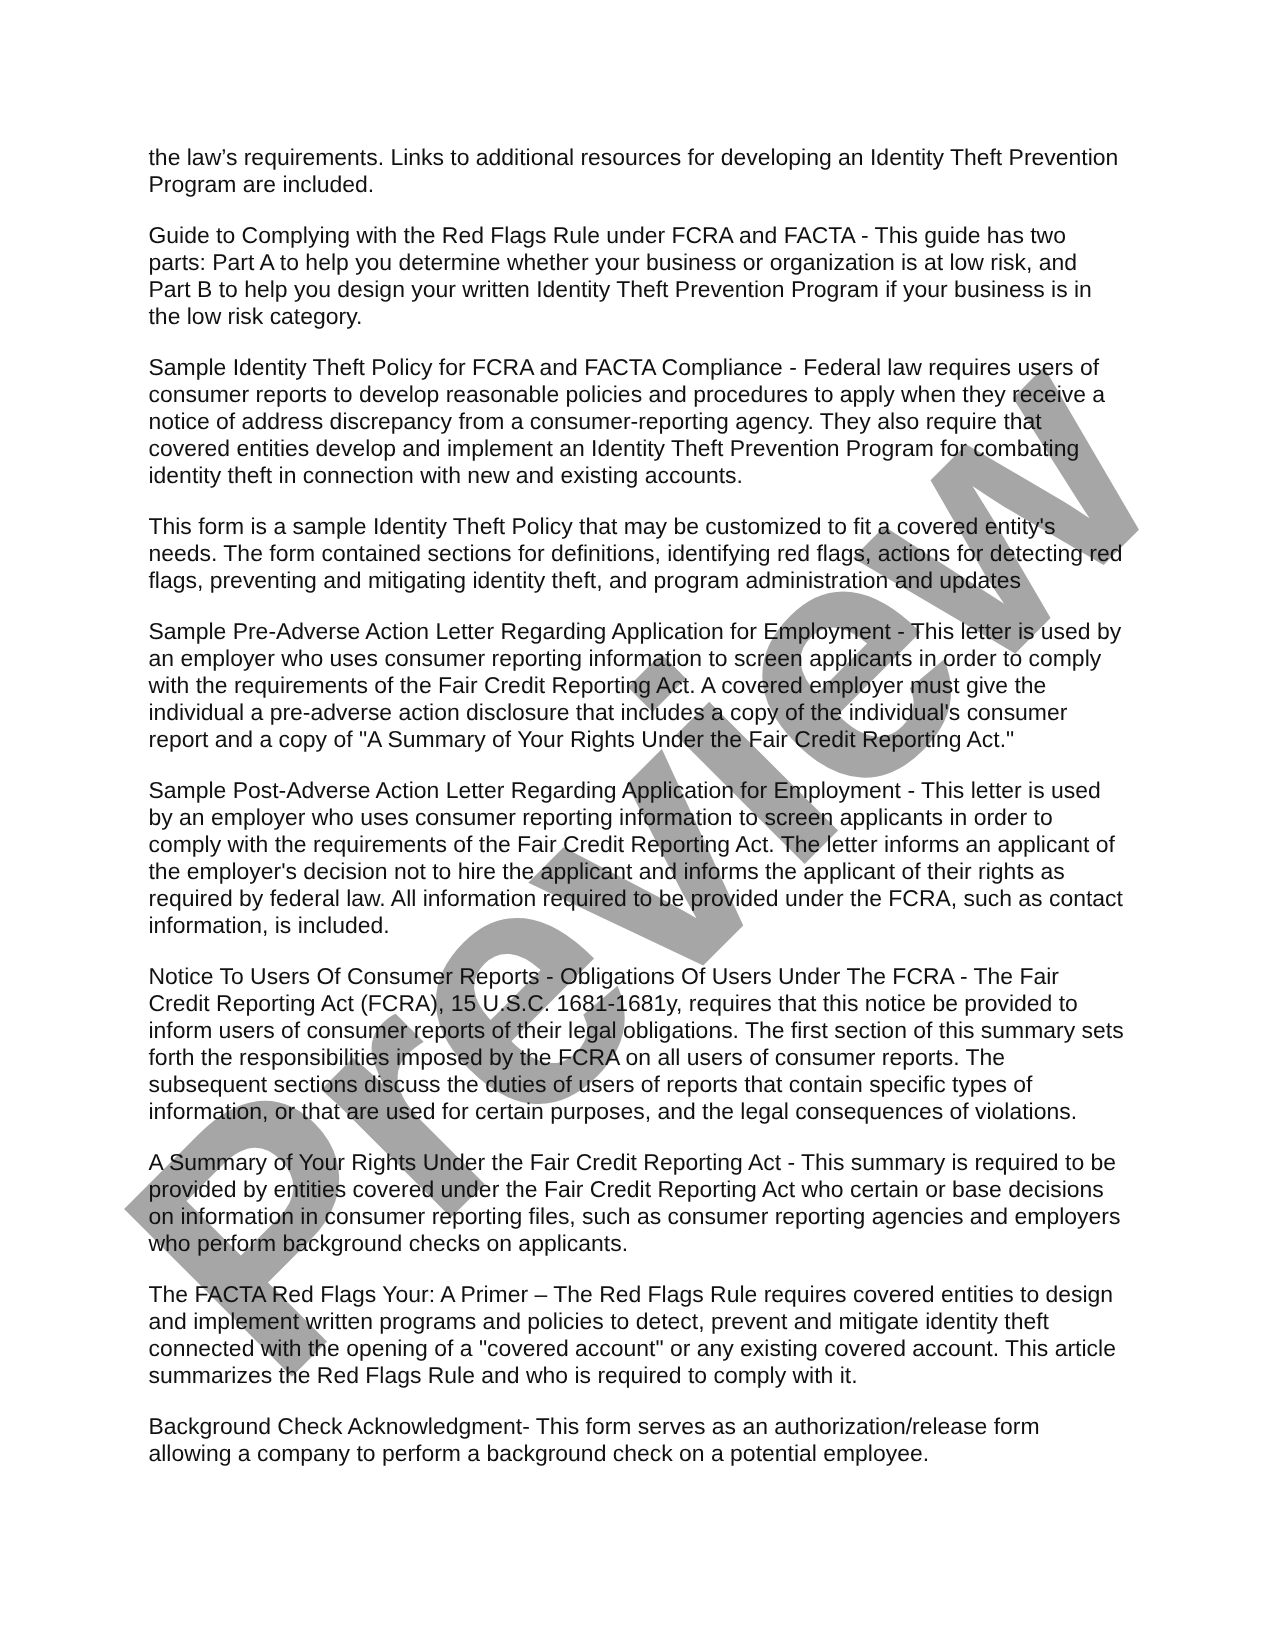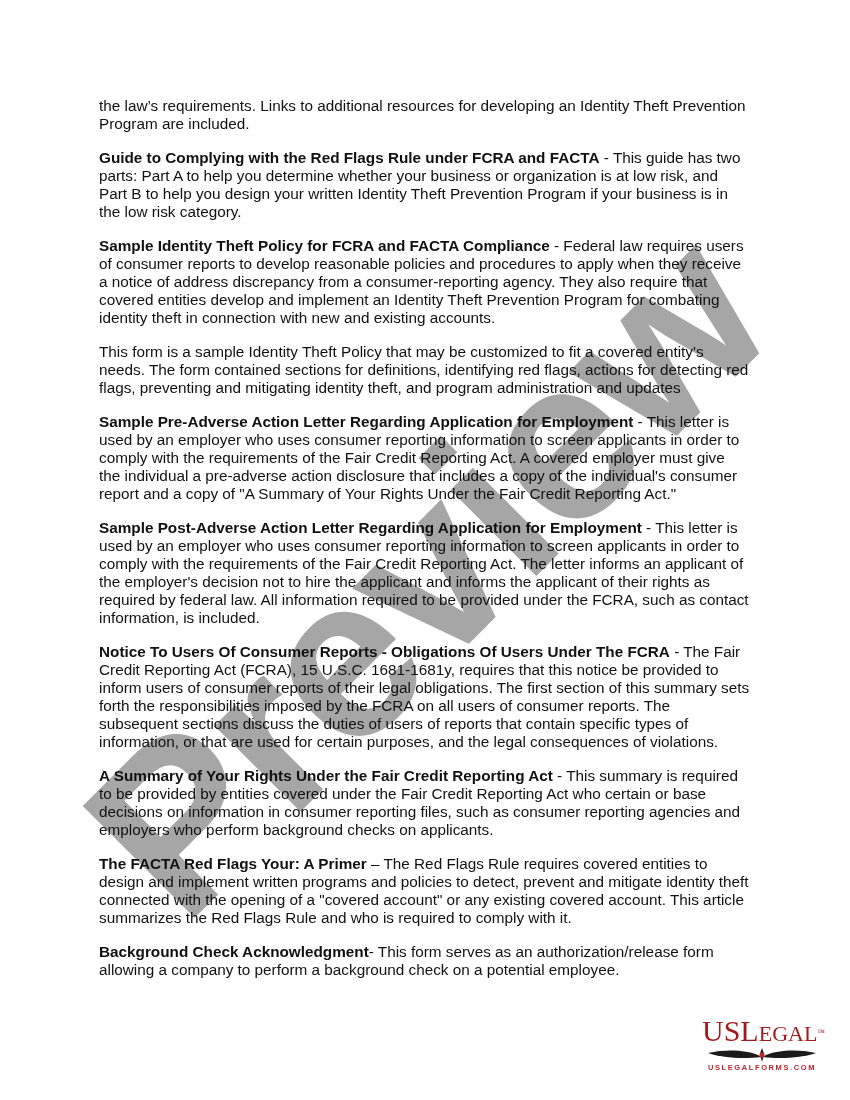--- a/index.html
+++ b/index.html
@@ -29,21 +29,21 @@
     left: 99px;
     top: 0;
     width: 651px;
     padding-top: 97px;
     font-size: 15.3px;
     line-height: 18px;
     color: #111111;
     z-index: 1;
   }
   .content p { margin: 0 0 16px 0; }
-  .content p b { font-weight: bold; }
+  .content p b { font-weight: normal; }
   .logo {
     position: absolute;
     left: 702px;
     top: 1018px;
     width: 120px;
     text-align: center;
     z-index: 2;
   }
   .logo-text {
     font-family: "Liberation Serif", serif;
@@ -77,24 +77,14 @@
       <p><b>Sample Identity Theft Policy for FCRA and FACTA Compliance</b><span> - </span><span>Federal law requires users of consumer reports to develop reasonable policies and procedures to apply when they receive a notice of address discrepancy from a consumer-reporting agency. They also require that covered entities develop and implement an Identity Theft Prevention Program for combating identity theft in connection with new and existing accounts.</span></p>
       <p><b></b><span></span><span>This form is a sample Identity Theft Policy that may be customized to fit a covered entity's needs. The form contained sections for definitions, identifying red flags, actions for detecting red flags, preventing and mitigating identity theft, and program administration and updates</span></p>
       <p><b>Sample Pre-Adverse Action Letter Regarding Application for Employment</b><span> - </span><span>This letter is used by an employer who uses consumer reporting information to screen applicants in order to comply with the requirements of the Fair Credit Reporting Act. A covered employer must give the individual a pre-adverse action disclosure that includes a copy of the individual's consumer report and a copy of "A Summary of Your Rights Under the Fair Credit Reporting Act."</span></p>
       <p><b>Sample Post-Adverse Action Letter Regarding Application for Employment</b><span> - </span><span>This letter is used by an employer who uses consumer reporting information to screen applicants in order to comply with the requirements of the Fair Credit Reporting Act. The letter informs an applicant of the employer's decision not to hire the applicant and informs the applicant of their rights as required by federal law. All information required to be provided under the FCRA, such as contact information, is included.</span></p>
       <p><b>Notice To Users Of Consumer Reports - Obligations Of Users Under The FCRA</b><span> - </span><span>The Fair Credit Reporting Act (FCRA), 15 U.S.C. 1681-1681y, requires that this notice be provided to inform users of consumer reports of their legal obligations. The first section of this summary sets forth the responsibilities imposed by the FCRA on all users of consumer reports. The subsequent sections discuss the duties of users of reports that contain specific types of information, or that are used for certain purposes, and the legal consequences of violations.</span></p>
       <p><b>A Summary of Your Rights Under the Fair Credit Reporting Act</b><span> - </span><span>This summary is required to be provided by entities covered under the Fair Credit Reporting Act who certain or base decisions on information in consumer reporting files, such as consumer reporting agencies and employers who perform background checks on applicants.</span></p>
       <p><b>The FACTA Red Flags Your: A Primer</b><span> – </span><span>The Red Flags Rule requires covered entities to design and implement written programs and policies to detect, prevent and mitigate identity theft connected with the opening of a "covered account" or any existing covered account. This article summarizes the Red Flags Rule and who is required to comply with it.</span></p>
       <p><b>Background Check Acknowledgment</b><span>- </span><span>This form serves as an authorization/release form allowing a company to perform a background check on a potential employee.</span></p>
     </div>
 
-  <div class="logo">
-    <div class="logo-text"><span class="lg">US</span><span class="lg">L</span><span class="sm">EGAL</span><span class="tm">™</span></div>
-    <svg class="wings" width="112" height="14" viewBox="0 0 112 14">
-      <path d="M2,5 C20,1 40,2 52,7 L55,9 C38,11 16,10 2,5 Z" fill="#1b1b1b"></path>
-      <path d="M110,5 C92,1 72,2 60,7 L57,9 C74,11 96,10 110,5 Z" fill="#1b1b1b"></path>
-      <path d="M56,0 L58.2,6 L56,14 L53.8,6 Z" fill="#1b1b1b"></path>
-      <circle cx="56" cy="7" r="2.6" fill="#c0272d"></circle>
-    </svg>
-    <div class="site">USLEGALFORMS.COM</div>
-  </div>
 
 </div>
 
 </body></html>

